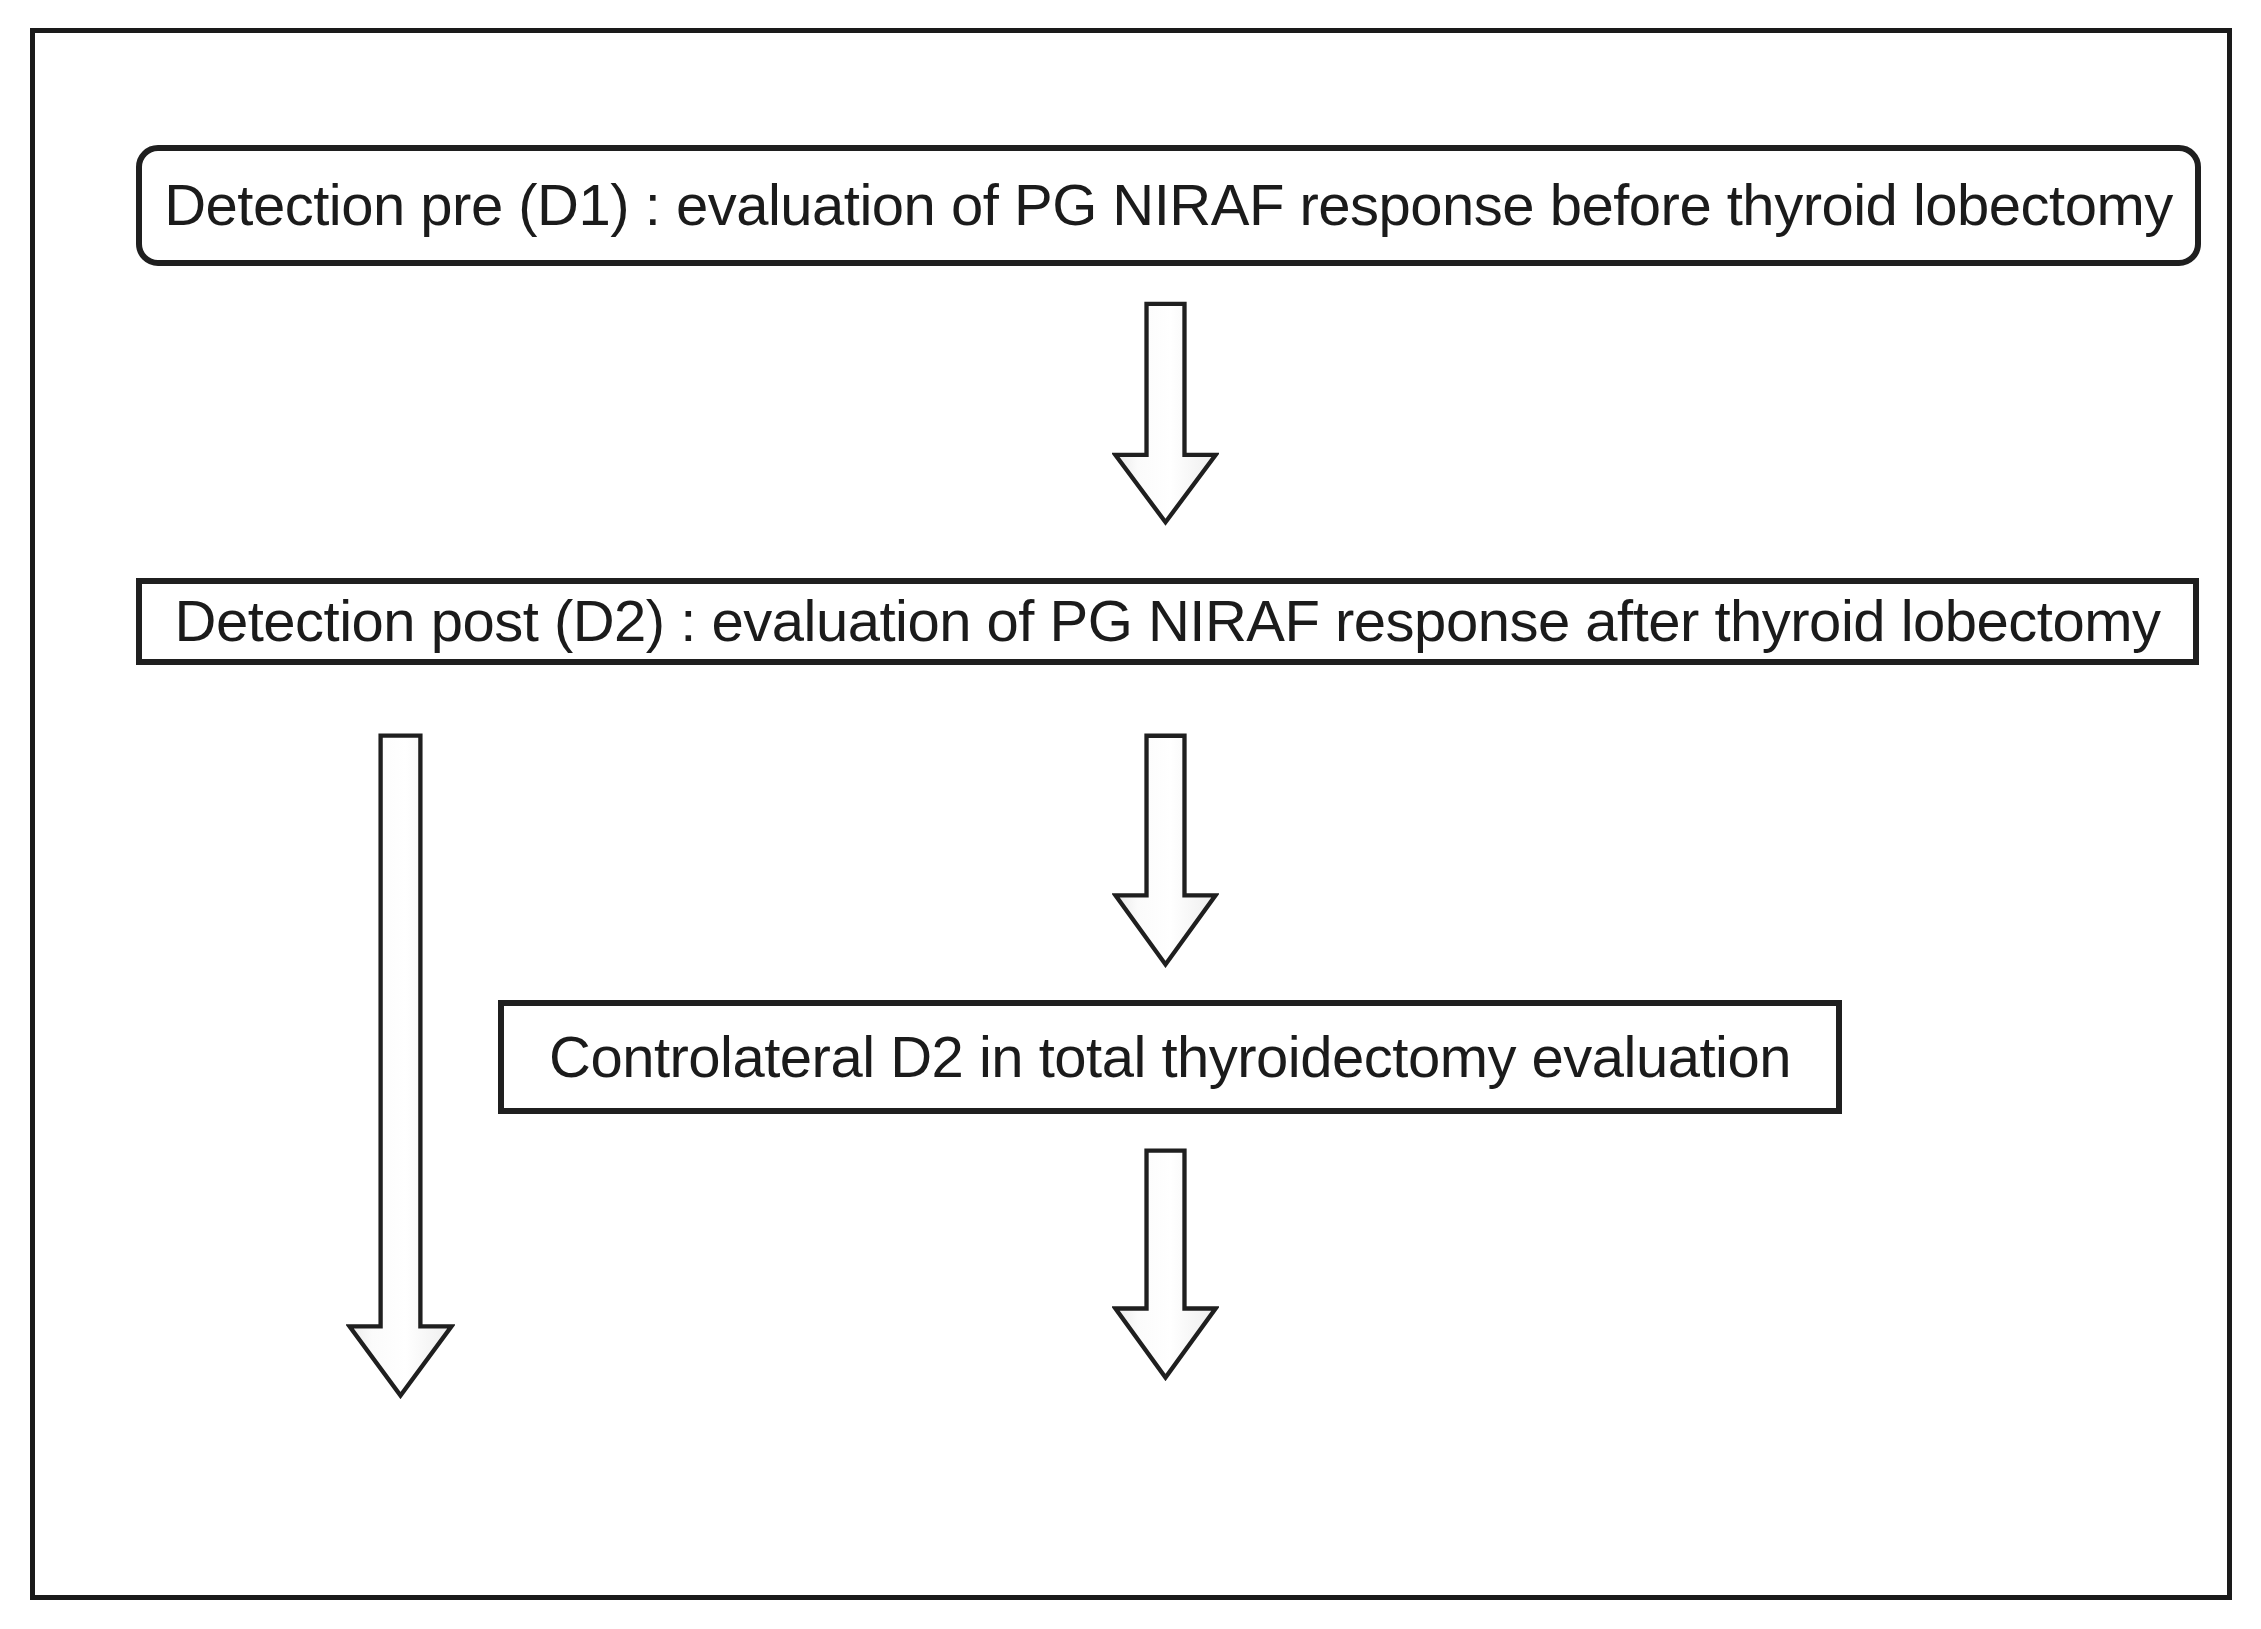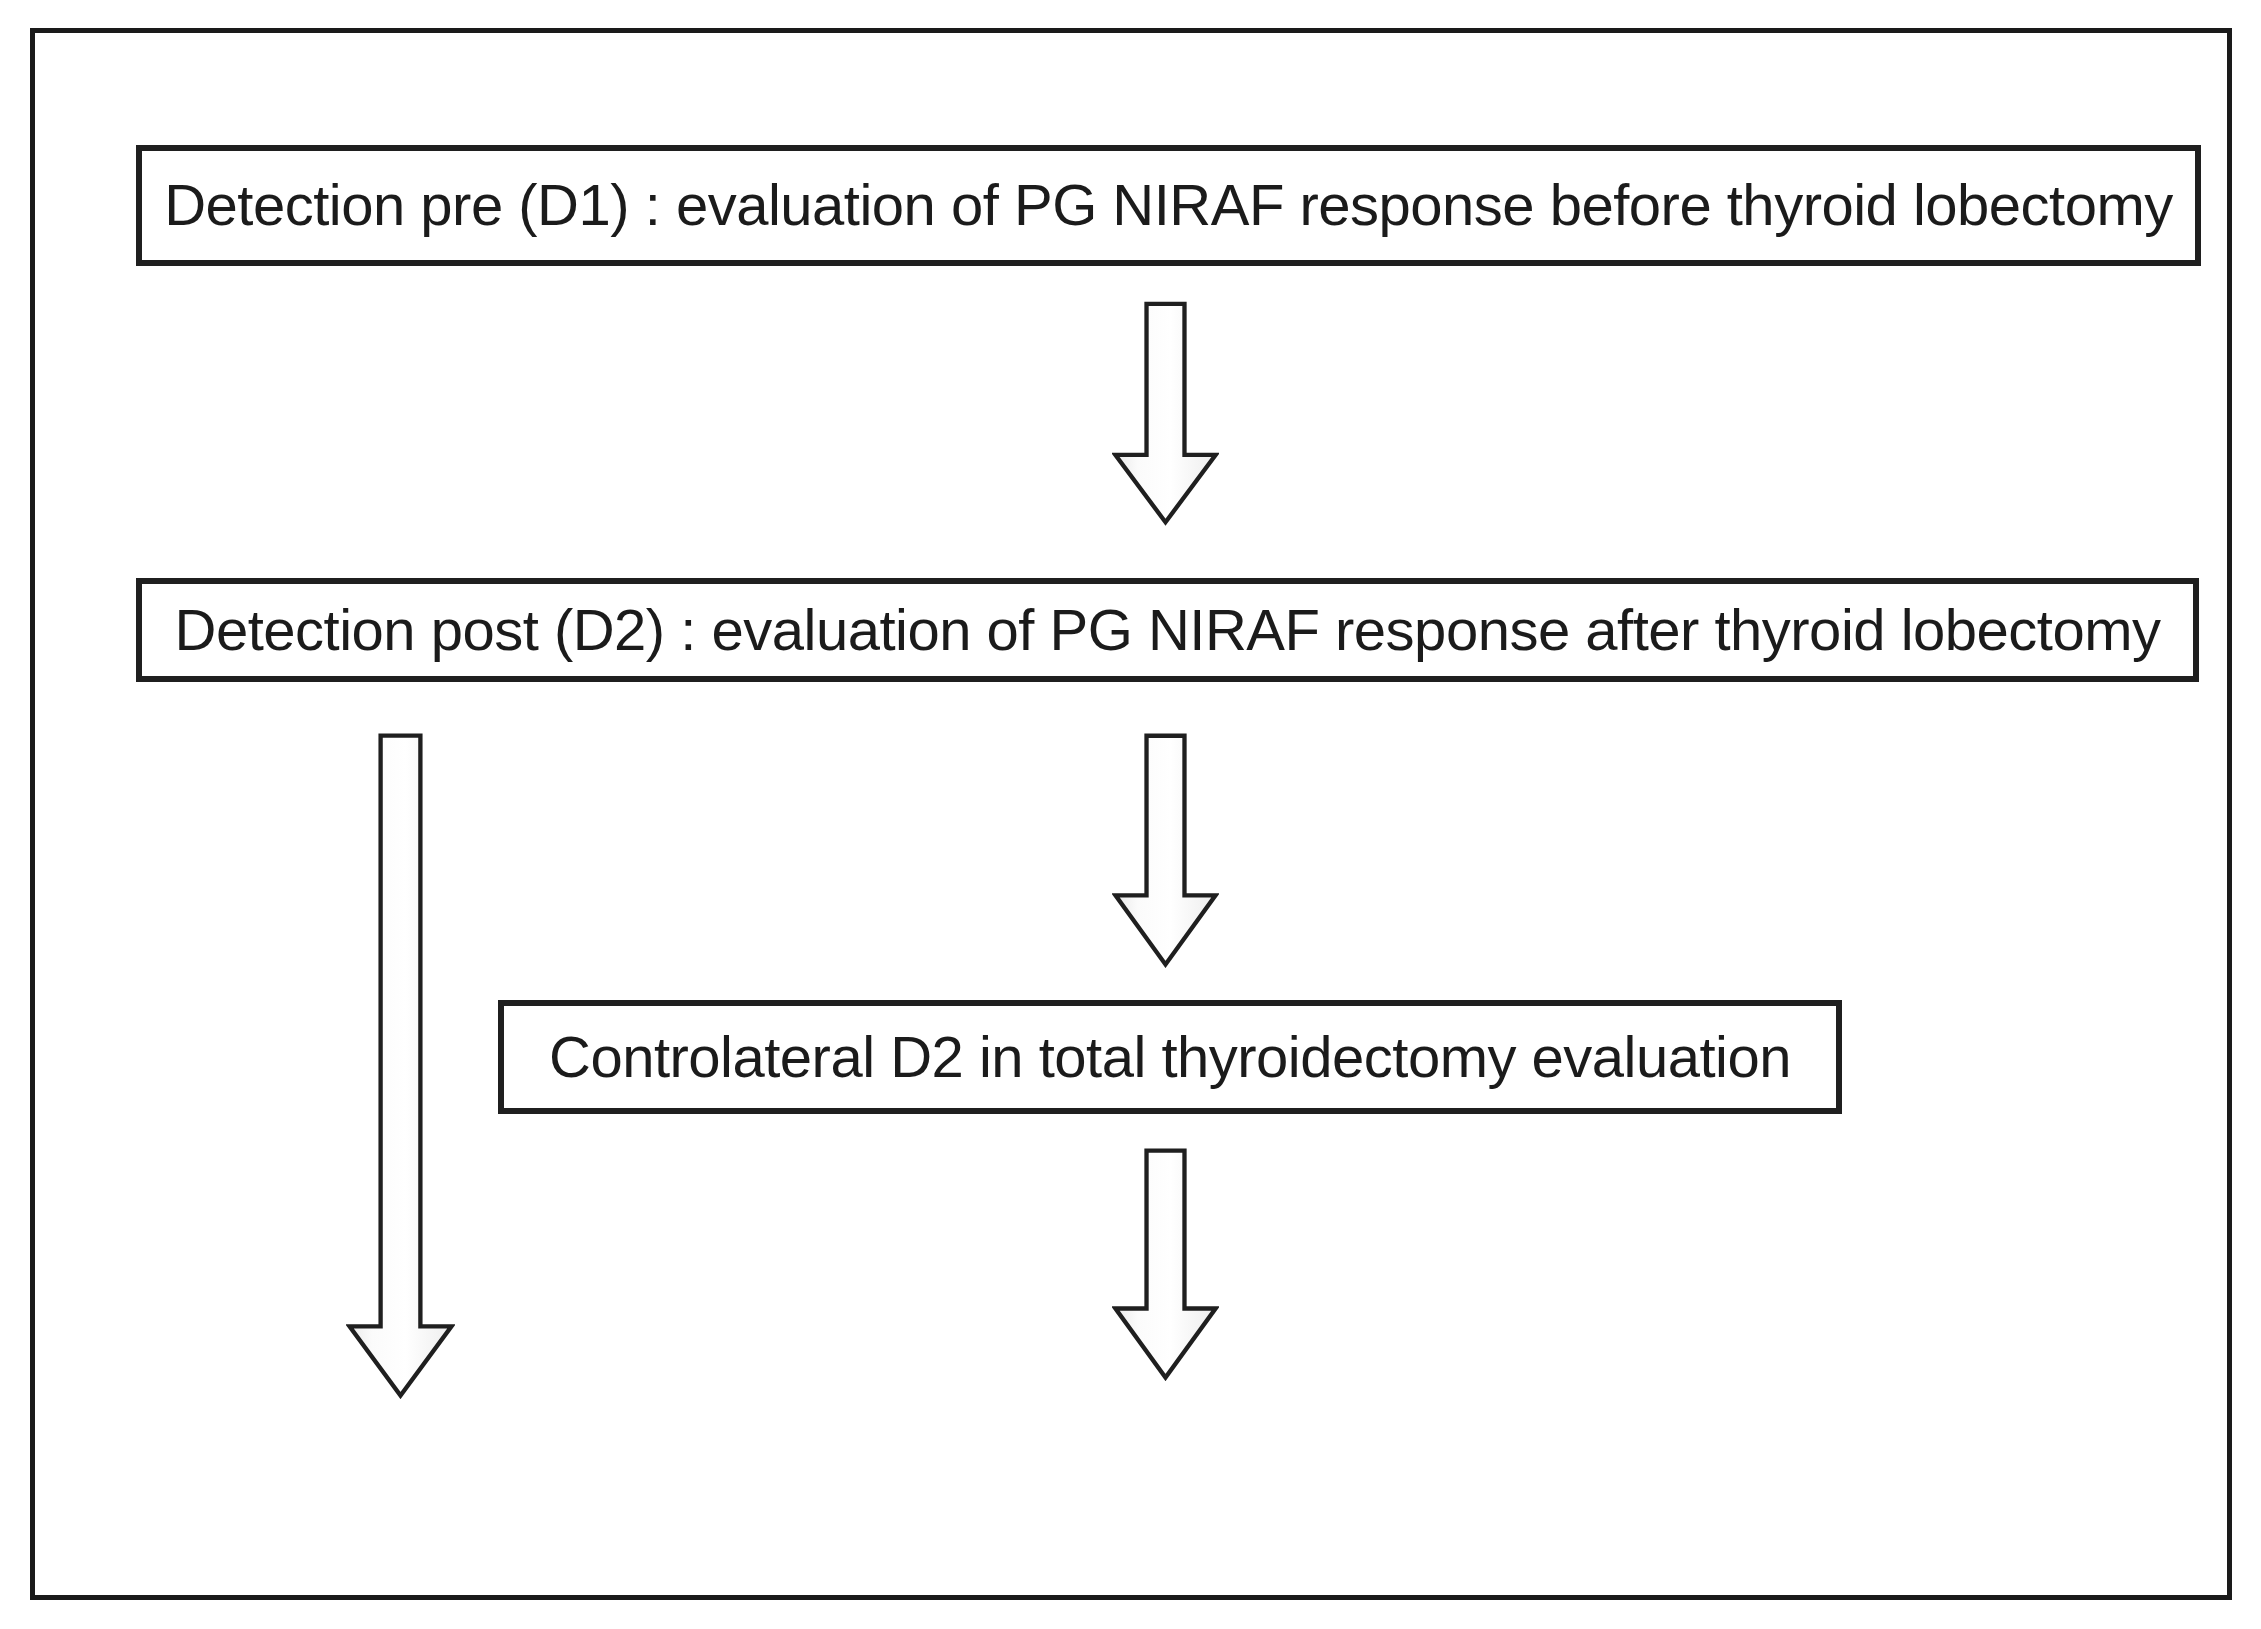--- a/index.html
+++ b/index.html
@@ -46,22 +46,22 @@
   .flow-box .box-label {
     font-family: "Liberation Sans", sans-serif;
     font-size: 58px;
     line-height: 1.12;
     font-weight: 400;
     color: #1b1b1b;
     letter-spacing: -0.5px;
     white-space: nowrap;
   }
 
-  #box-d1 { left: 101px;  top: 112px;  width: 2065px; height: 121px; }
-  #box-d2 { left: 101px;  top: 545px;  width: 2063px; height: 104px; }
+  #box-d1 { left: 101px;  top: 112px;  width: 2065px; height: 121px; border-radius: 22px; }
+  #box-d2 { left: 101px;  top: 545px;  width: 2063px; height: 87px; }
   #box-ctrl { left: 463px; top: 967px; width: 1344px; height: 114px; }
   #box-d3 { left: 101px;  top: 1395px; width: 2061px; height: 118px; }
 
   
   .block-arrow {
     position: absolute;
     overflow: visible;
   }
   .block-arrow svg { display: block; }
   .arrow-shape {

